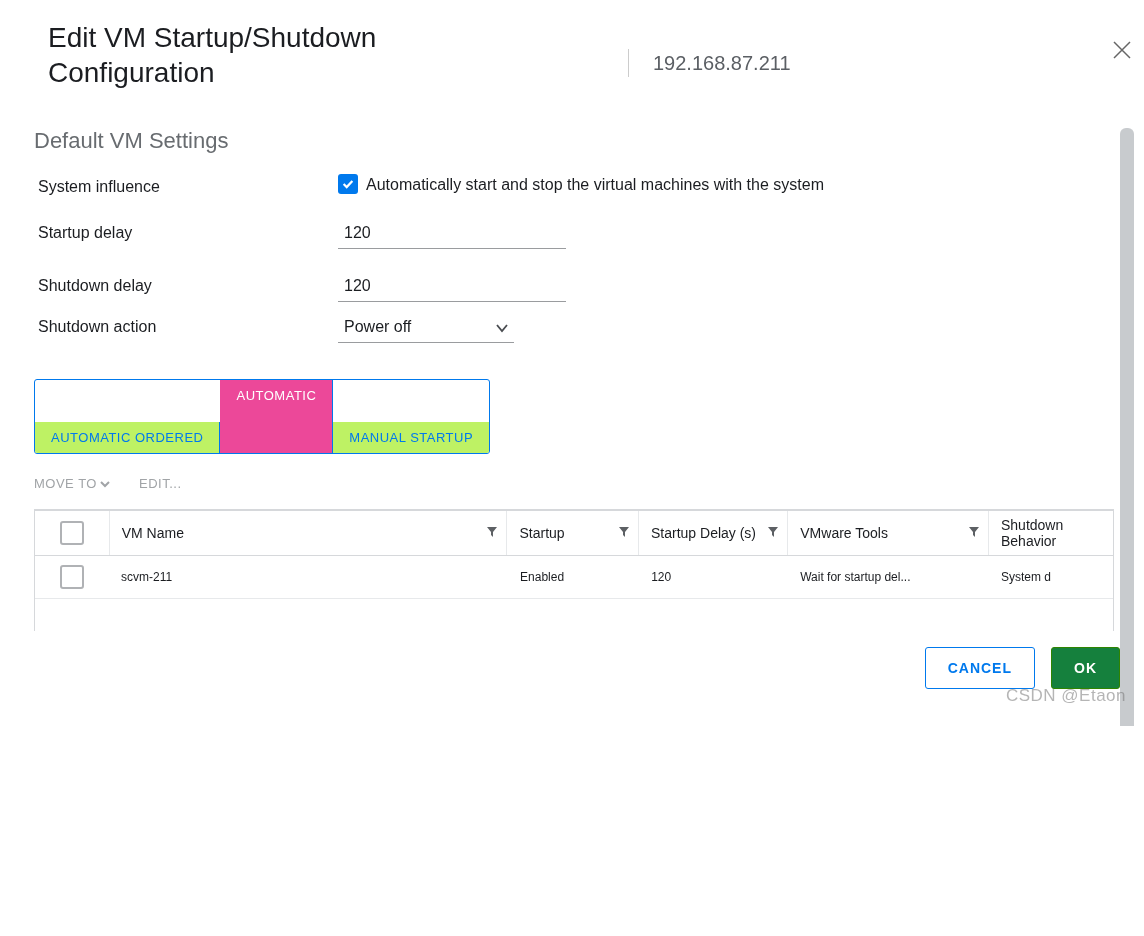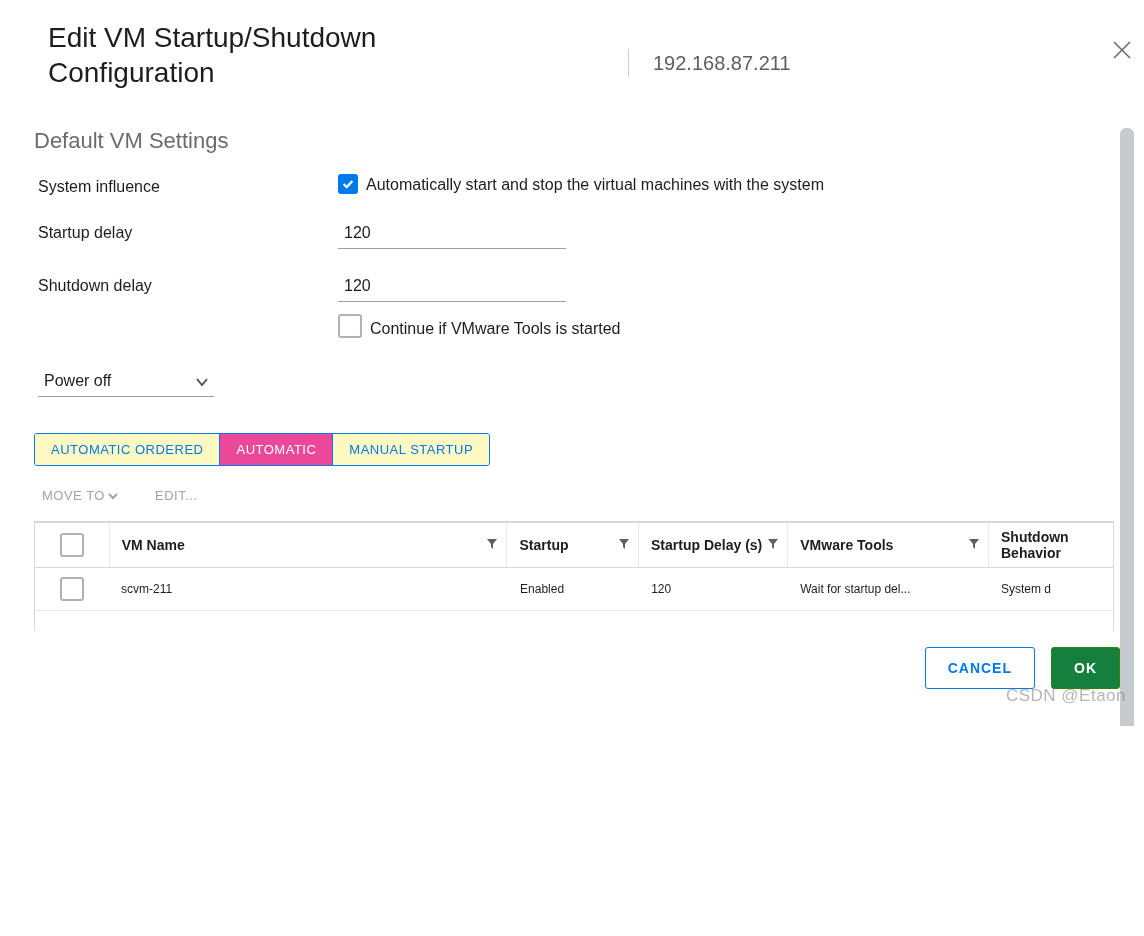--- a/index.html
+++ b/index.html
@@ -27,29 +27,29 @@
   .cb-label { font-size:16px; color:#1b1d21; }
   .text-input { border:none; border-bottom:1px solid #9a9c9f; font-size:16px; padding:4px 2px 6px 6px; width:220px; background:transparent; color:#1b1d21; }
   .select-wrap { position:relative; display:inline-block; }
   .select-value { border-bottom:1px solid #9a9c9f; font-size:16px; padding:4px 40px 6px 6px; width:130px; display:inline-block; }
   .select-chev { position:absolute; right:4px; top:6px; }
   .select-chev svg { width:16px; height:16px; stroke:#494c50; stroke-width:1.8; fill:none; }
 
   .tabs { display:flex; border:1px solid #0079ed; border-radius:3px; margin:36px 0 22px 0; width:fit-content; overflow:hidden; }
   .tab { font-size:13px; letter-spacing:0.5px; font-weight:500; padding:8px 16px; cursor:pointer; }
   .tab:not(:last-child){ border-right:1px solid #0079ed; }
-  .tab.inactive { color:#0079ed; background:#fef9c3; }
+  .tab.inactive { color:#0079ed; background:#bef264;margin-top:42px; }
   .tab.active { color:#fff; background:#ec4899; }
 
   .actions { display:flex; gap:28px; margin:0 0 18px 0; color:#a1a4a7; }
-  .action { font-size:13px; letter-spacing:0.5px; font-weight:500; display:flex; align-items:center; gap:2px;margin-left:8px; }
+  .action { font-size:13px; letter-spacing:0.5px; font-weight:500; display:flex; align-items:center; gap:2px; }
   .action svg { width:12px; height:12px; stroke:#a1a4a7; stroke-width:2; fill:none; }
 
   .grid { border:1px solid #d6d8db; border-top:2px solid #d6d8db; position:relative; }
-  .grid-header { display:flex; height:44px; border-bottom:1px solid #d6d8db; align-items:stretch; font-size:14px; font-weight:700; color:#1b1d21; }
+  .grid-header { display:flex; height:44px; border-bottom:1px solid #d6d8db; align-items:stretch; font-size:14px; font-weight:400; color:#1b1d21; }
   .gcell { display:flex; align-items:center; padding:0 12px; border-right:1px solid #e7e9eb; position:relative; }
   .gcell:last-child { border-right:none; }
   .cbx { width:20px; height:20px; border:2px solid #b0b2b5; border-radius:3px; }
   .filter-icon { position:absolute; right:8px; top:50%; transform:translateY(-50%); }
   .filter-icon svg { width:12px; height:12px; fill:#5d6064; }
   .col-check { width:56px; justify-content:center; }
   .col-name  { width:420px; }
   .col-startup { width:120px; }
   .col-delay { width:140px; }
   .col-tools { width:198px; }
@@ -104,29 +104,23 @@
     <div class="form-row">
       <div class="form-label">Startup delay</div>
       <input class="text-input" value="120" style="">
     </div>
 
     <div class="form-row" style="margin-bottom:12px">
       <div class="form-label">Shutdown delay</div>
       <input class="text-input" value="120" style="">
     </div>
 
-    <div class="form-row" style="margin-bottom:30px">
-      <div class="form-label"></div>
-      <div class="cb-wrap">
-        <span class="cb unchecked"></span>
-        <span class="cb-label">Continue if VMware Tools is started</span>
-      </div>
-    </div>
 
     <div class="form-row">
+      <div class="form-label">Shutdown action</div>
       <div class="select-wrap">
         <span class="select-value">Power off</span>
         <span class="select-chev">
           <svg viewBox="0 0 16 16">
               <path d="M3 5 L8 11 L13 5"></path>
             </svg>
         </span>
       </div>
     </div>
 

